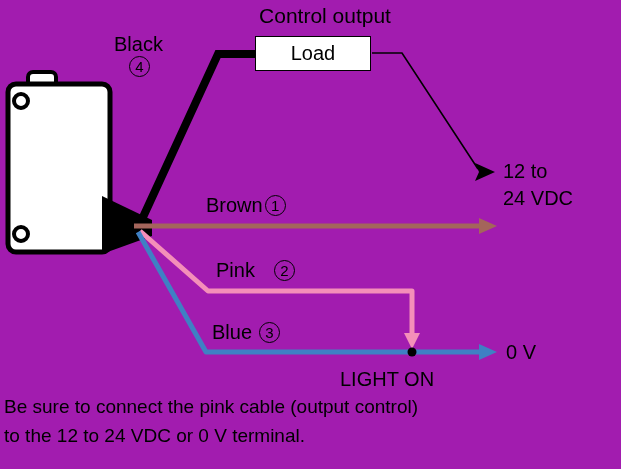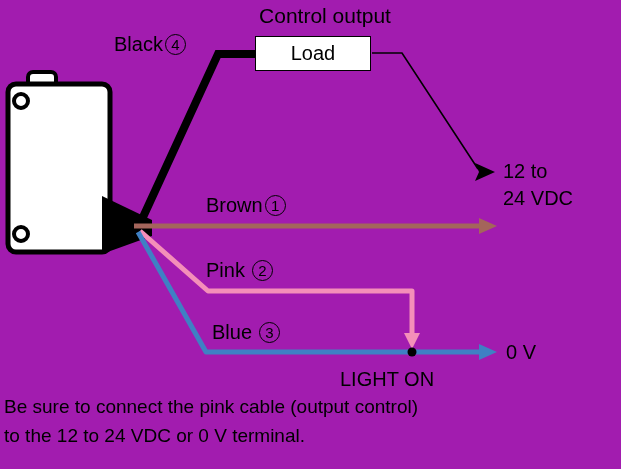--- a/index.html
+++ b/index.html
@@ -58,35 +58,35 @@
     <polygon points="412,349 404,333 420,333" fill="#F48FB9"></polygon>
 
     <polyline points="138,232 206,352 481,352" fill="none" stroke-width="5" stroke-linejoin="round" stroke="#3F80C4"></polyline>
     <polygon points="497,352 479,344 479,360" fill="#3F80C4"></polygon>
 
     <circle cx="412" cy="352" r="4.5" fill="#000"></circle>
   </svg>
 
   <div class="lbl" style="left:230px;top:4px;width:190px;text-align:center;font-size:21px;">Control output</div>
 
-  <div class="lbl wire-label" style="left:114px;top:33px;">
+  <div class="lbl wire-label" style="left:114px;top:33px;flex-direction:column;">
     <span>Black</span>
     <span class="circ">4</span>
   </div>
 
   <div class="load-box">
     <span>Load</span>
   </div>
 
   <div class="lbl wire-label" style="left:206px;top:194px;">
     <span>Brown</span>
     <span class="circ">1</span>
   </div>
 
-  <div class="lbl wire-label" style="left:206px;top:259px;">
+  <div class="lbl wire-label" style="left:216px;top:259px;gap:12px;">
     <span>Pink</span>
     <span class="circ gap">2</span>
   </div>
 
   <div class="lbl wire-label" style="left:212px;top:321px;">
     <span>Blue</span>
     <span class="circ gap">3</span>
   </div>
 
   <div class="lbl supply" style="left:503px;top:158px;">

